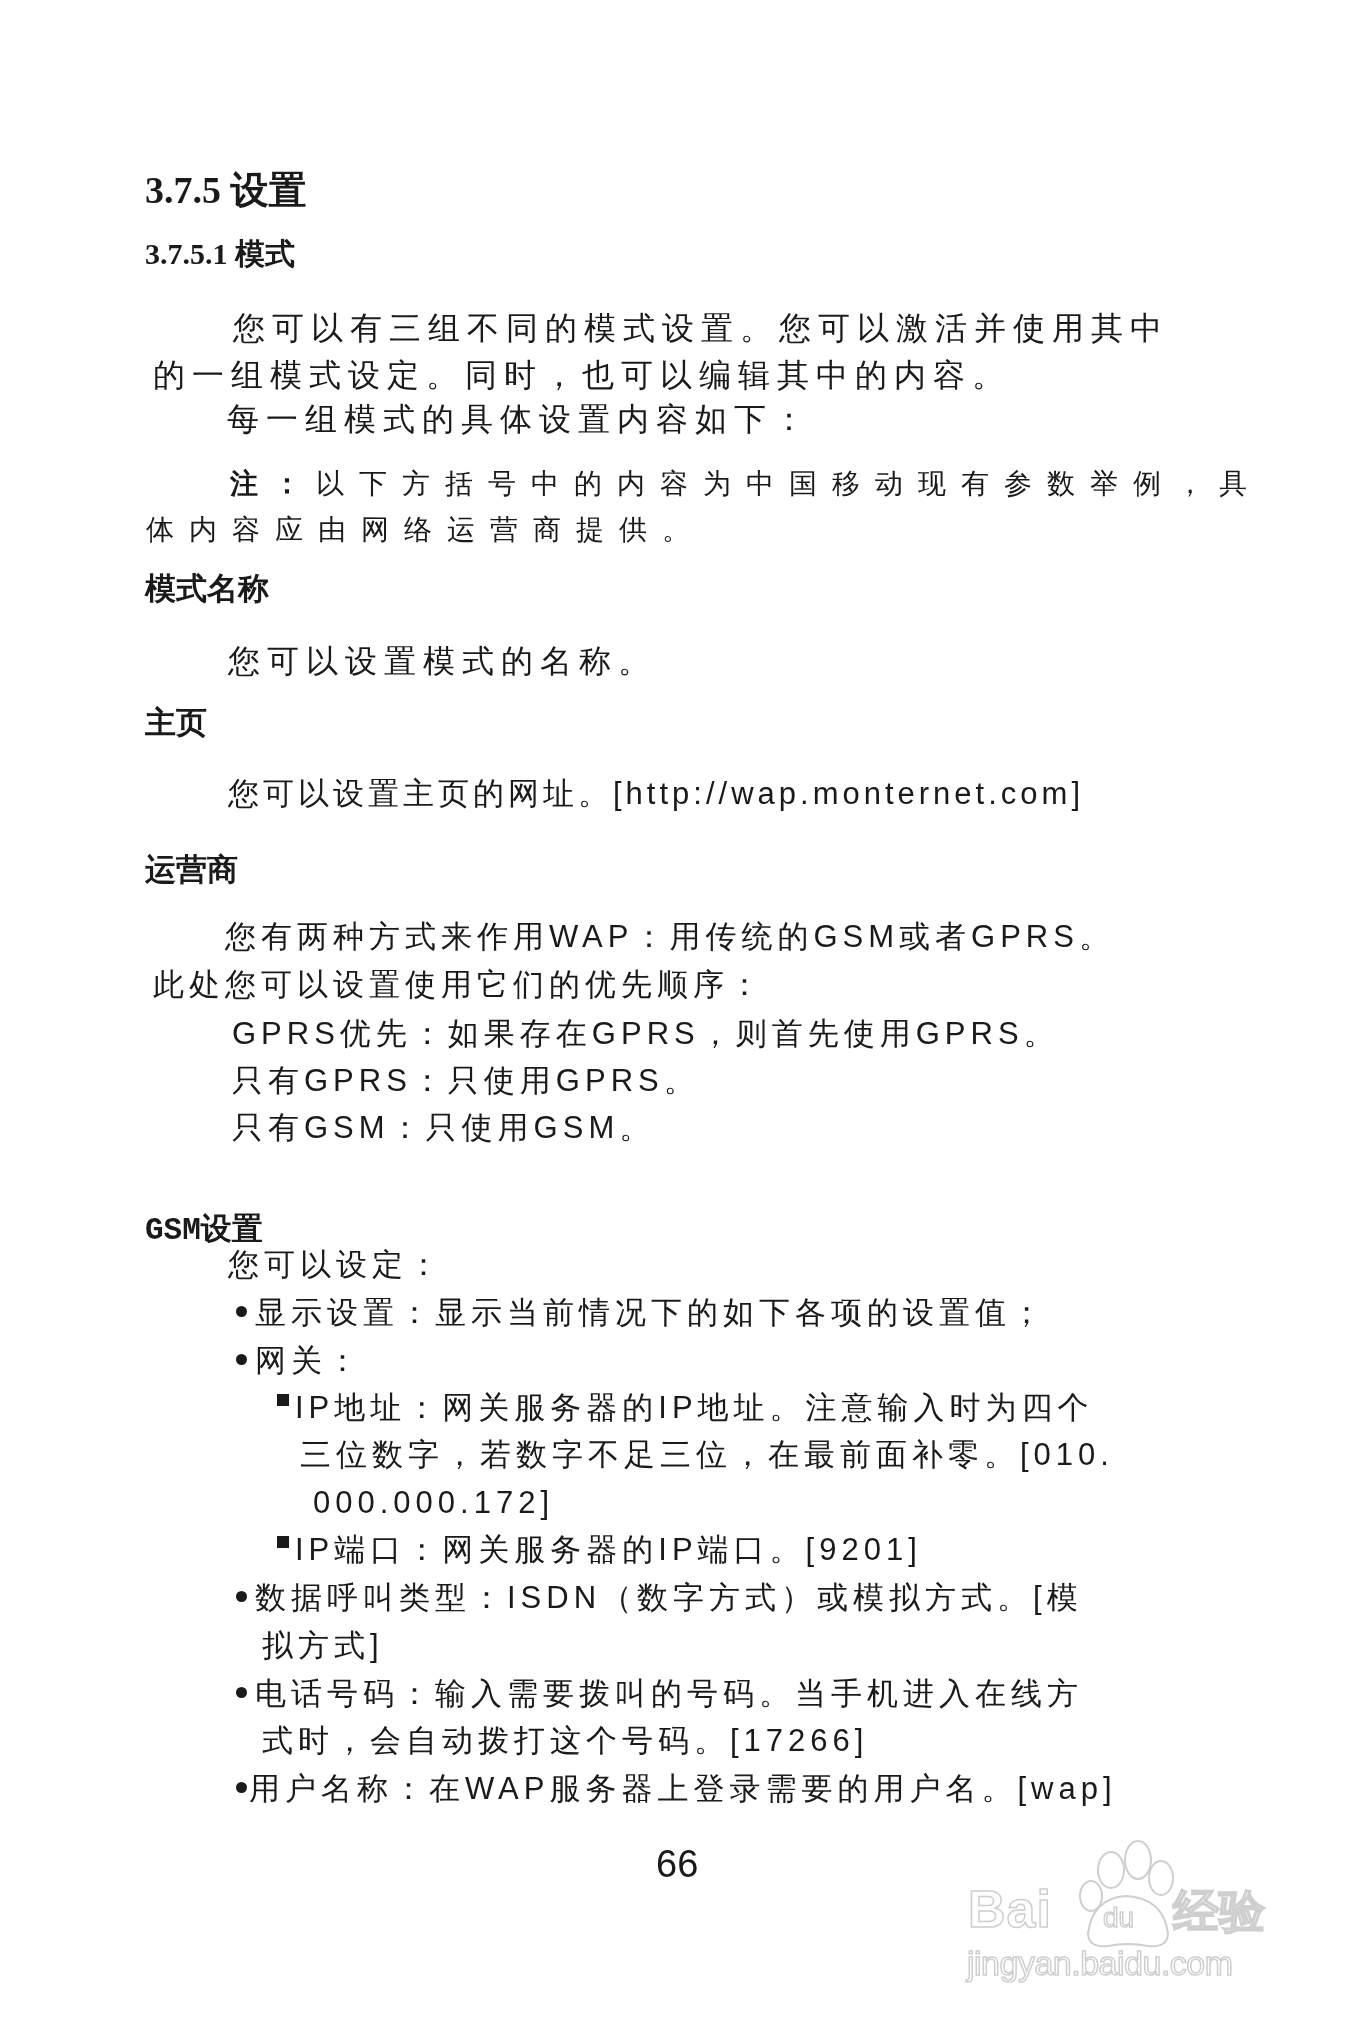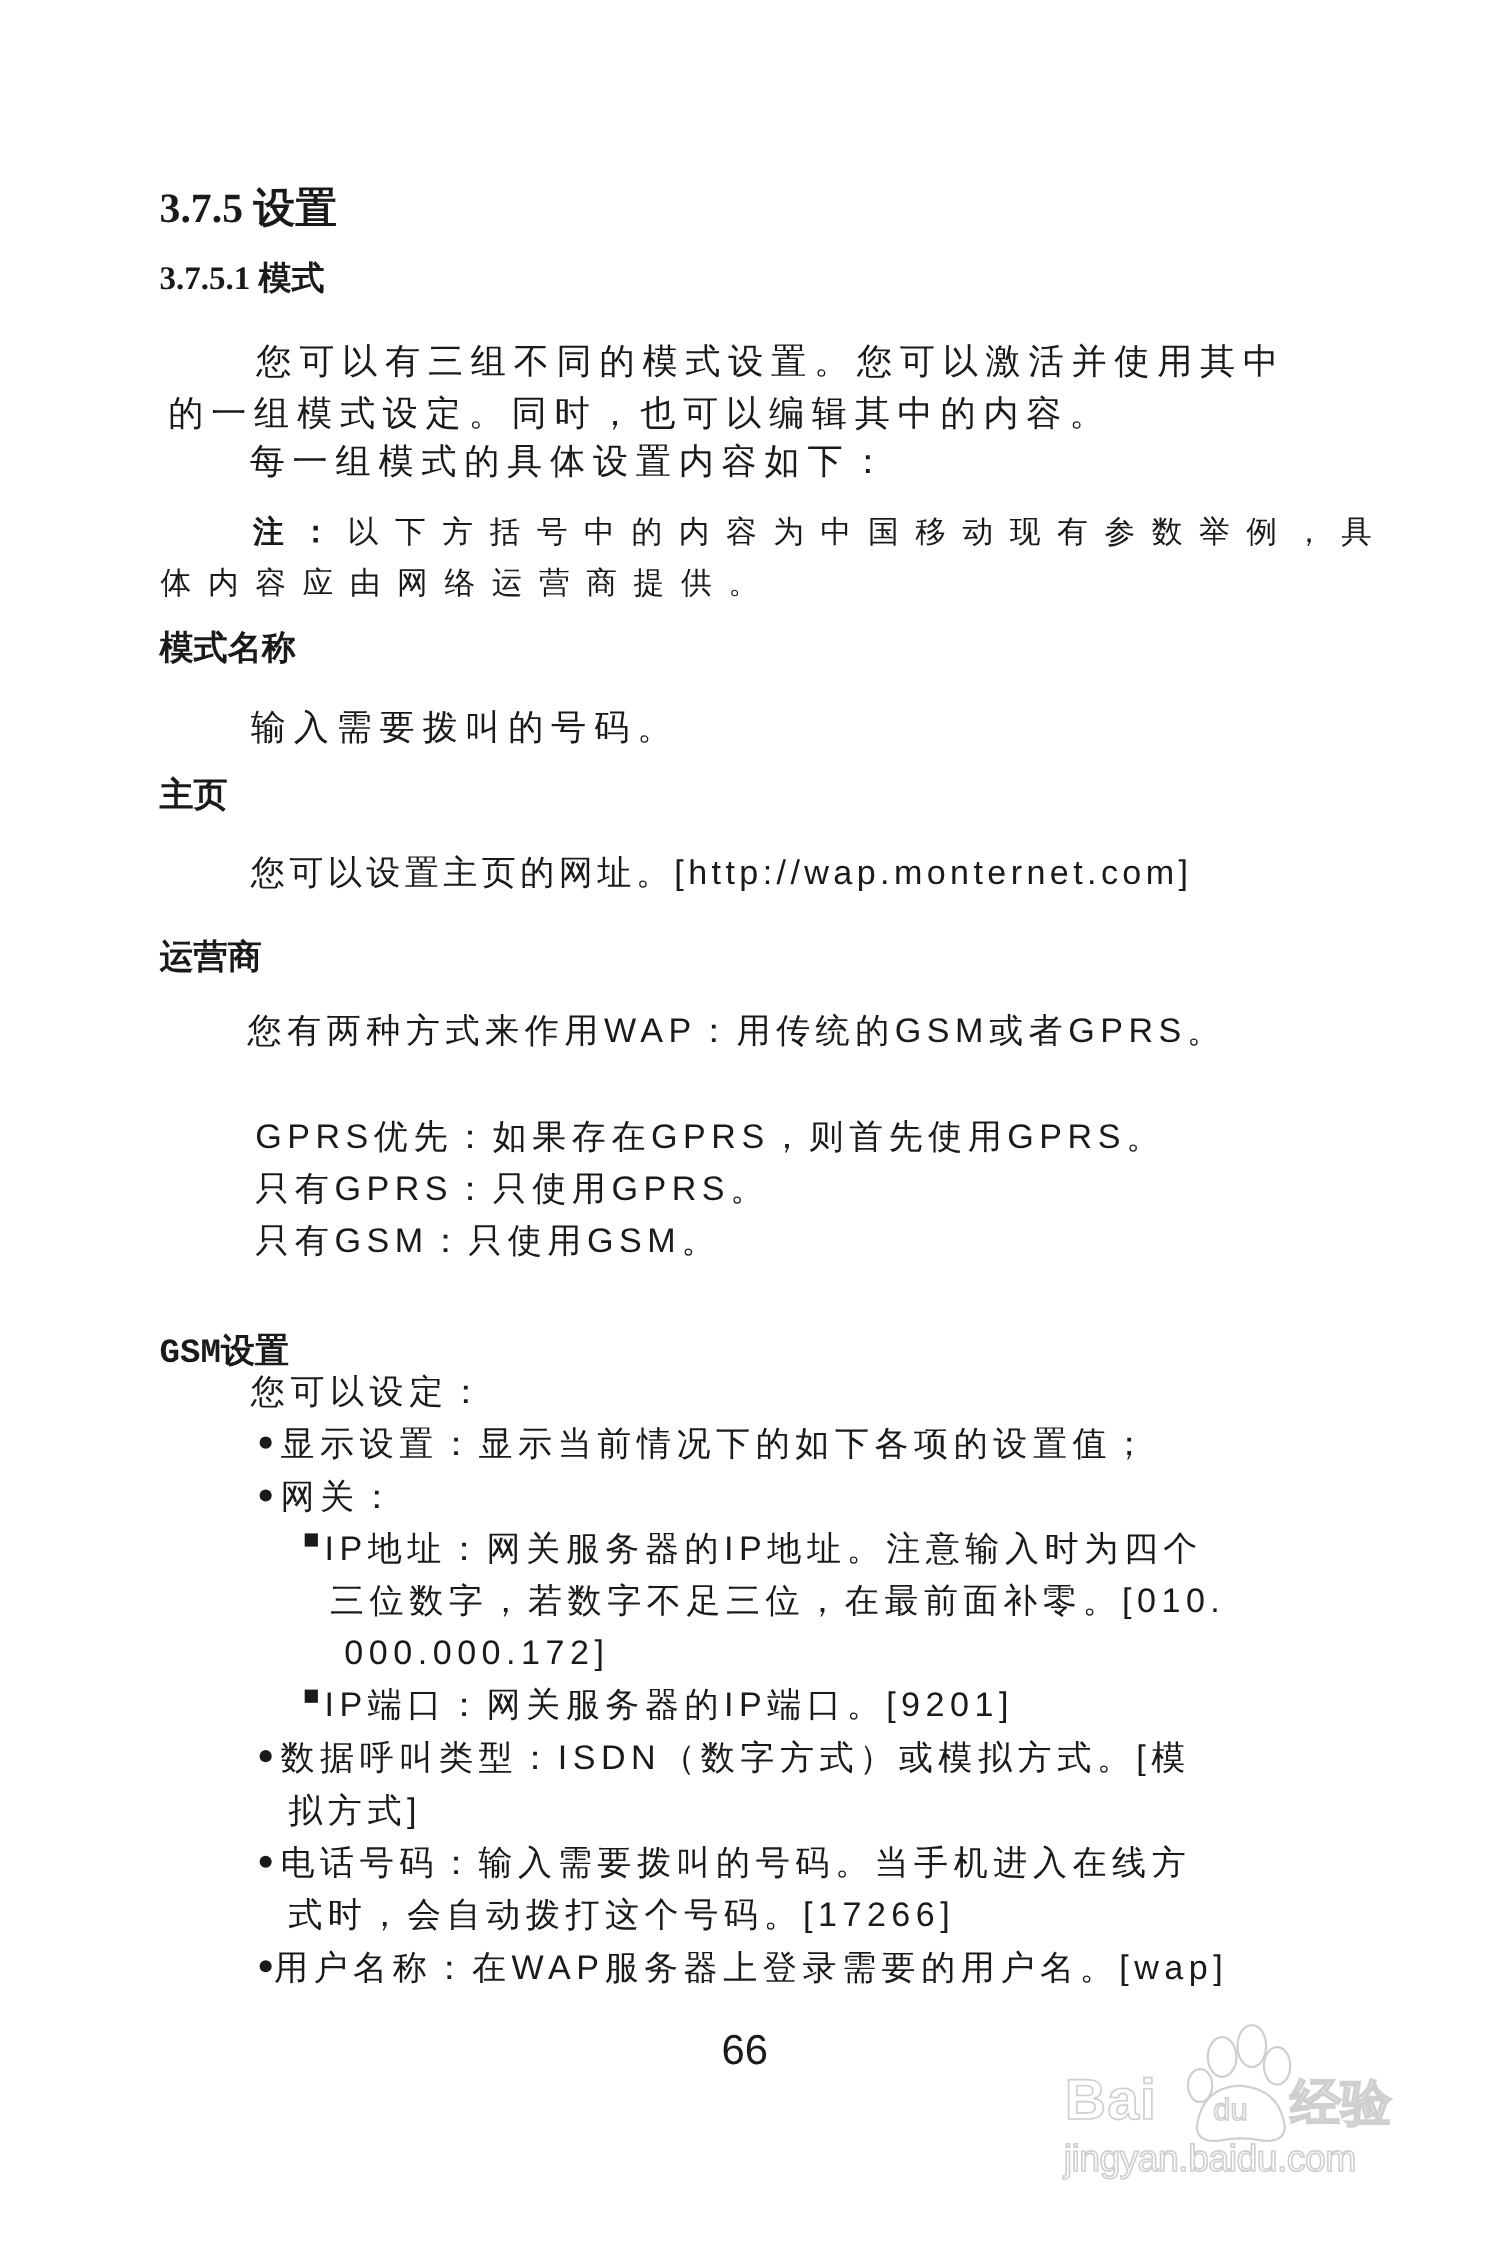--- a/index.html
+++ b/index.html
@@ -31,27 +31,28 @@
   <div class="line body-serif" style="left:233px; top:312px;">您可以有三组不同的模式设置。您可以激活并使用其中</div>
   <div class="line body-serif" style="left:153px; top:359px;">的一组模式设定。同时，也可以编辑其中的内容。</div>
   <div class="line body-serif" style="left:227px; top:403px;">每一组模式的具体设置内容如下：</div>
 
   <div class="line note" style="left:230px; top:470px;">
     <span class="note-label">注：</span><span>以下方括号中的内容为中国移动现有参数举例，具</span>
   </div>
   <div class="line note" style="left:146px; top:516px;">体内容应由网络运营商提供。</div>
 
   <div class="line h3" style="left:145px; top:573px;">模式名称</div>
-  <div class="line body-serif" style="left:228px; top:645px;">输入需要拨叫的号码。</div>
+  <div class="line body-serif" style="left:228px; top:645px;">您可以设置模式的名称。</div>
 
   <div class="line h3" style="left:145px; top:707px;">主页</div>
   <div class="line body-sans" style="left:228px; top:778px; letter-spacing:4px;">您可以设置主页的网址。[http://wap.monternet.com]</div>
 
   <div class="line h3" style="left:145px; top:854px;">运营商</div>
   <div class="line body-sans" style="left:225px; top:921px;">您有两种方式来作用WAP：用传统的GSM或者GPRS。</div>
+  <div class="line body-sans" style="left:153px; top:969px;">此处您可以设置使用它们的优先顺序：</div>
   <div class="line body-sans" style="left:232px; top:1018px;">GPRS优先：如果存在GPRS，则首先使用GPRS。</div>
   <div class="line body-sans" style="left:232px; top:1112px;">只有GSM：只使用GSM。</div>
   <div class="line body-sans" style="left:232px; top:1065px;">只有GPRS：只使用GPRS。</div>
 
   <div class="line h3 sans" style="left:145px; top:1178px;">GSM设置</div>
   <div class="line body-sans" style="left:228px; top:1249px;">您可以设定：</div>
 
   <div class="line body-sans" style="left:236px; top:1297px;">
     <span class="bullet-dot"></span><span>显示设置：显示当前情况下的如下各项的设置值；</span>
   </div>

